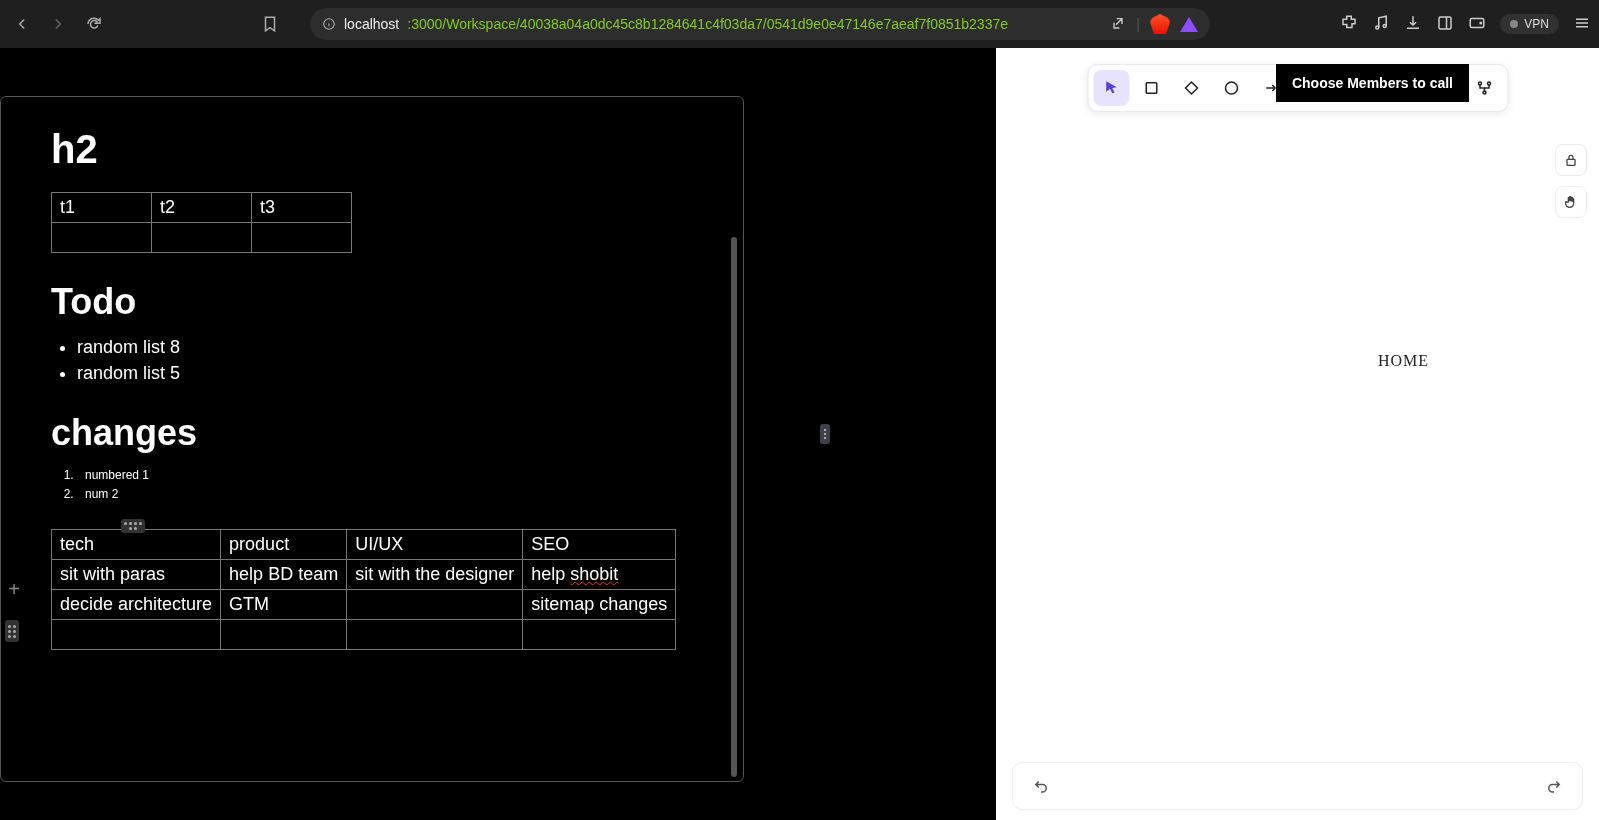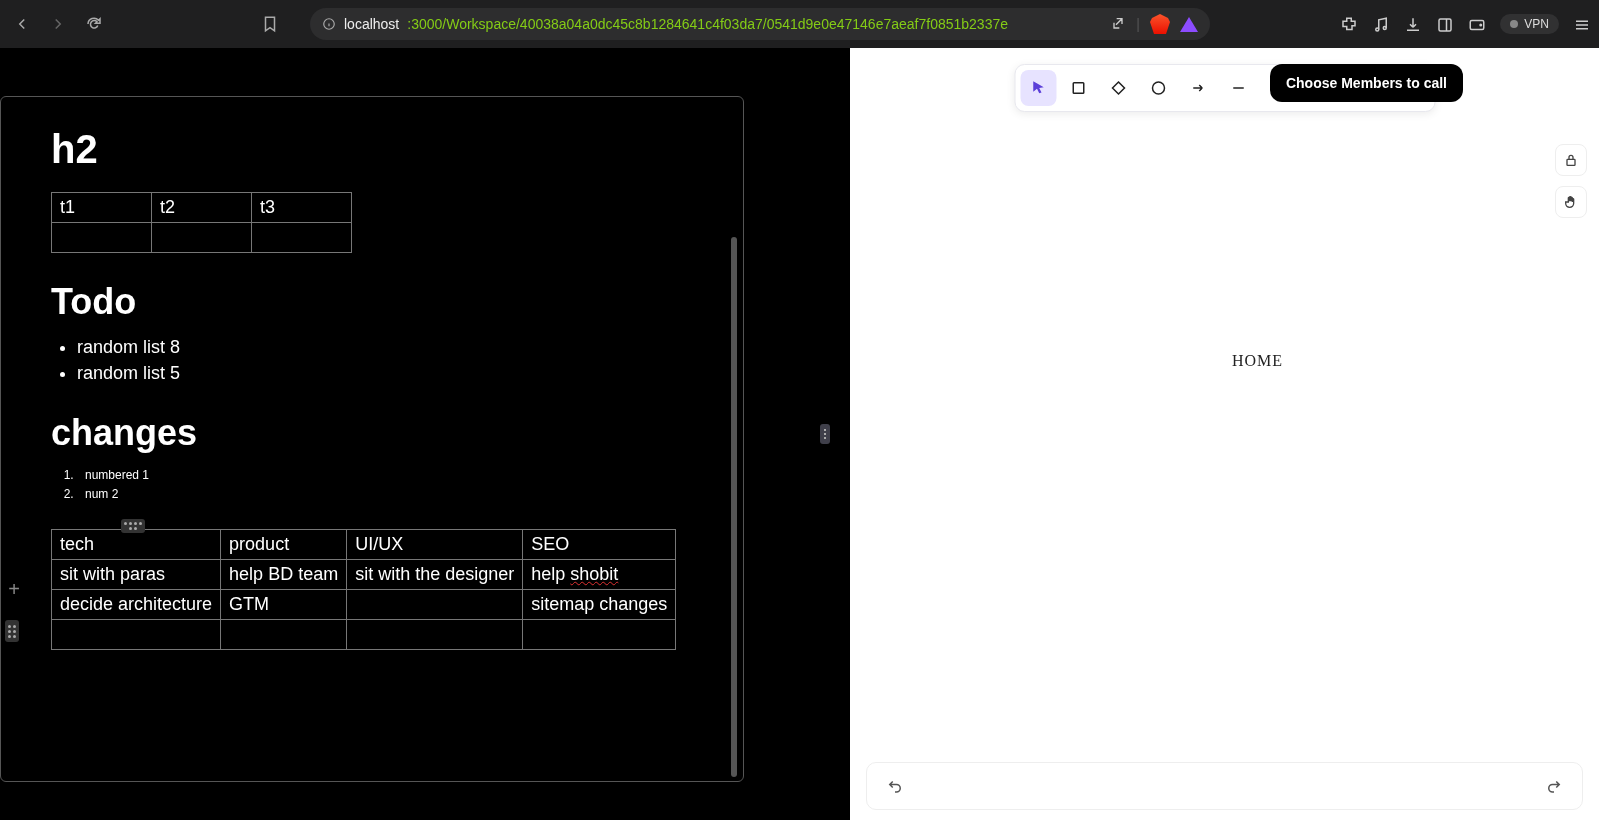--- a/index.html
+++ b/index.html
@@ -39,21 +39,21 @@
     color: #bbb;
     font-size: 14px;
     margin-left: 18px;
     width: 900px;
   }
   .url-host { color: #eee; }
   .url-path { color: #84cc16; }
   .chrome-right {
     margin-left: auto;
     display: flex;
-    align-items: flex-end;
+    align-items: flex-start;
     gap: 14px;
     color: #ccc;
   }
   .chrome-right svg { width: 18px; height: 18px; }
   .brave-icon {
     width: 20px; height: 20px;
     background: linear-gradient(#fb542b,#eb1000);
     clip-path: polygon(50% 0, 90% 20%, 100% 40%, 80% 100%, 20% 100%, 0 40%, 10% 20%);
   }
   .triangle-icon {
@@ -77,21 +77,21 @@
   
   .main {
     display: flex;
     height: calc(820px - 48px);
     position: relative;
     background: #000;
   }
 
   
   .editor-pane {
-    width: 850px;
+    width: 996px;
     background: #000;
     color: #fff;
     position: relative;
     padding: 48px 48px 0 0;
   }
   .editor-content {
     border: 1px solid #555;
     border-radius: 6px;
     margin-left: 0;
     padding: 30px 50px 50px 50px;
@@ -206,28 +206,28 @@
     display: flex; align-items: center; justify-content: center;
     color: #222;
   }
   .tool.active { background: #e7e3ff; color: #5b3fd9; }
   .tool svg { width: 18px; height: 18px; }
   .tool-sep { width: 1px; height: 24px; background: #e5e5ea; margin: 0 4px; }
 
   .call-btn {
     position: absolute;
     top: 16px;
-    right: 136px;
+    right: 130px;
     transform: none;
     background: #000;
     color: #fff;
     font-weight: 600;
     font-size: 14px;
     padding: 11px 16px;
-    border-radius: 12px;
+    border-radius: 0;
     border: none;
   }
 
   .side-tools {
     position: absolute;
     right: 12px;
     top: 96px;
     display: flex;
     flex-direction: column;
     gap: 10px;

